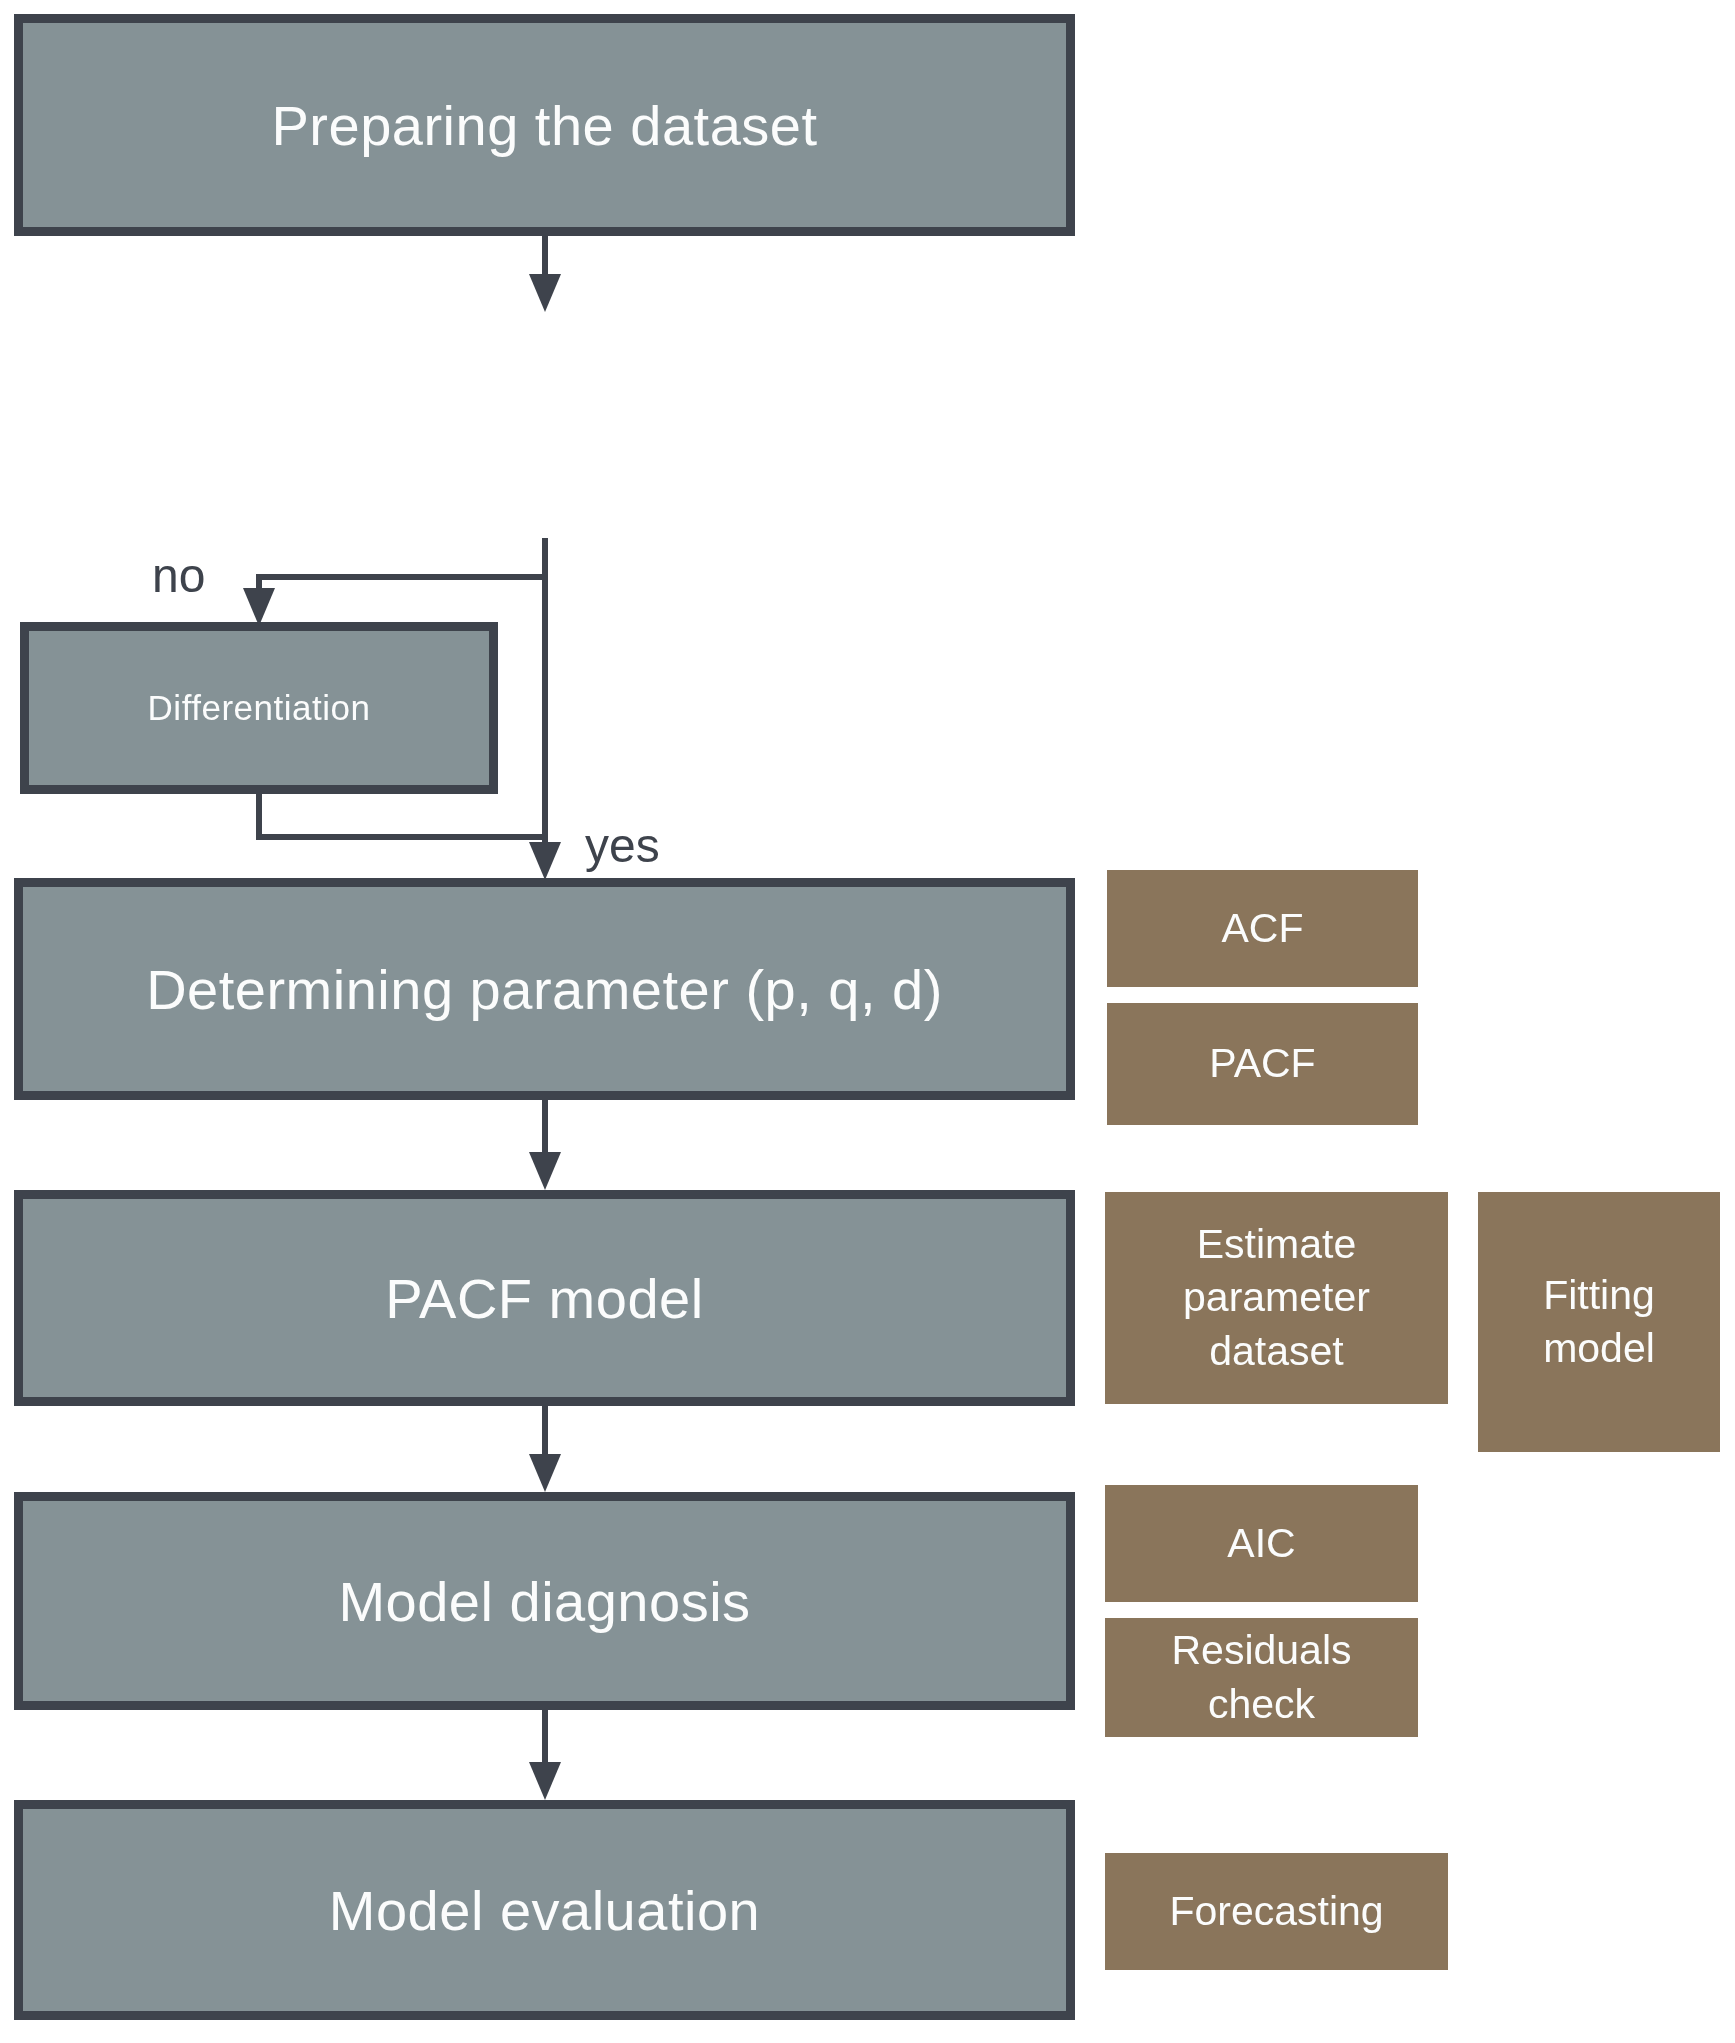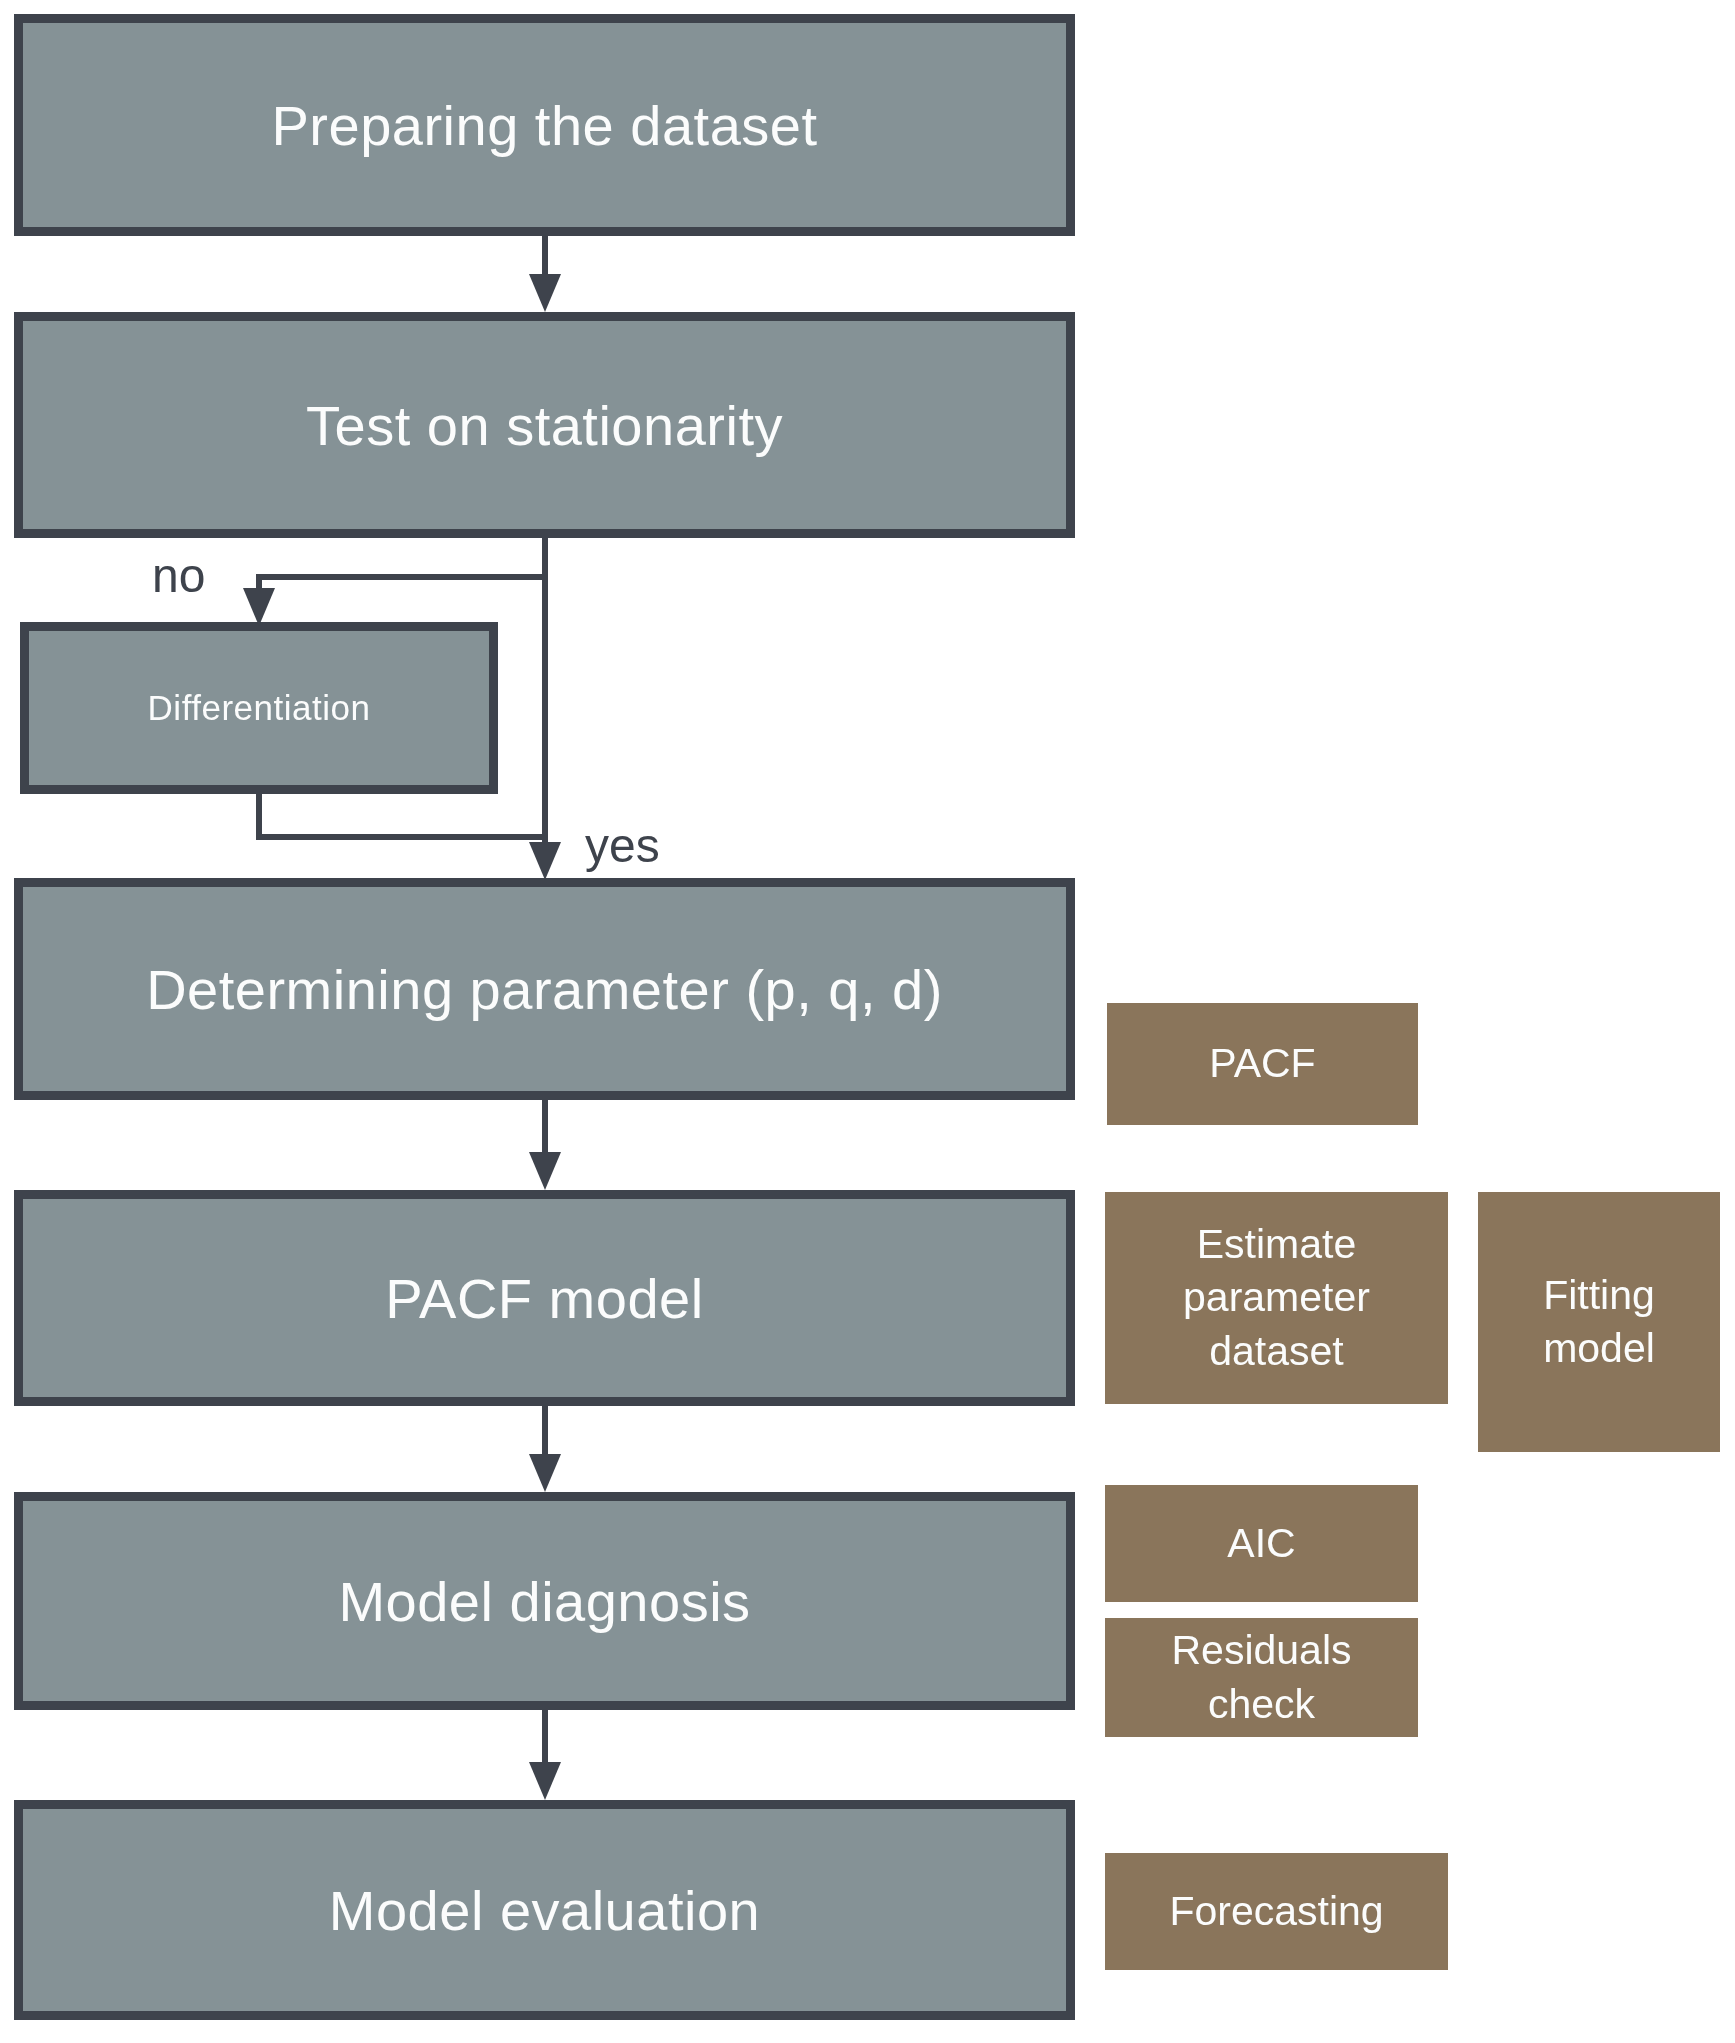--- a/index.html
+++ b/index.html
@@ -54,32 +54,32 @@
     font-size:48px;
   }
 </style>
 </head>
 <body>
 
 <div class="canvas">
 
   <div class="gnode" style="left:14px;top:14px;width:1061px;height:222px">Preparing the dataset</div>
 
-  <div class="gnode" style="left:14px;top:312px;width:1061px;height:226px">Test on stationarity</div>
 
   <div class="gnode small" style="left:20px;top:622px;width:478px;height:172px">Differentiation</div>
 
   <div class="gnode" style="left:14px;top:878px;width:1061px;height:222px">Determining parameter (p, q, d)</div>
 
   <div class="gnode" style="left:14px;top:1190px;width:1061px;height:216px">PACF model</div>
 
   <div class="gnode" style="left:14px;top:1492px;width:1061px;height:218px">Model diagnosis</div>
 
   <div class="gnode" style="left:14px;top:1800px;width:1061px;height:220px">Model evaluation</div>
 
+  <div class="bnode" style="left:1107px;top:870px;width:311px;height:117px">ACF</div>
 
   <div class="bnode" style="left:1107px;top:1003px;width:311px;height:122px">PACF</div>
 
   <div class="bnode" style="left:1105px;top:1192px;width:343px;height:212px">Estimate parameter dataset</div>
 
   <div class="bnode" style="left:1478px;top:1192px;width:242px;height:260px">Fitting model</div>
 
   <div class="bnode" style="left:1105px;top:1485px;width:313px;height:117px">AIC</div>
 
   <div class="bnode" style="left:1105px;top:1618px;width:313px;height:119px">Residuals check</div>

